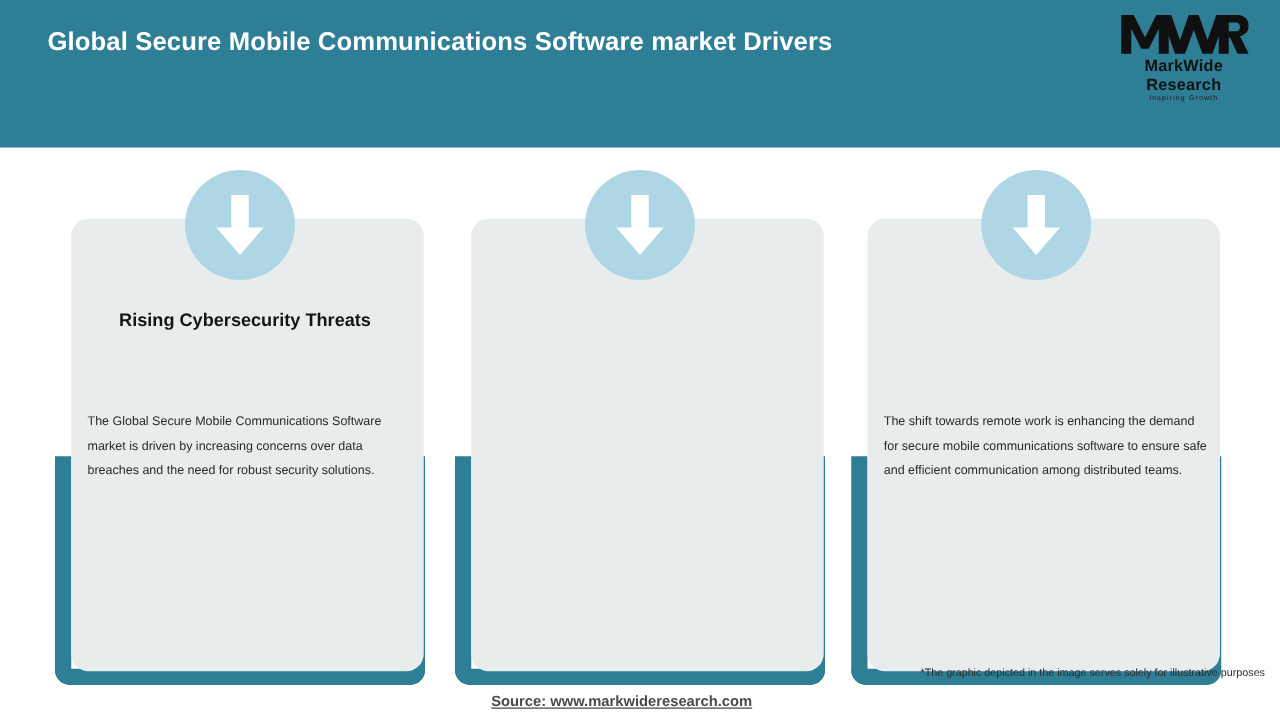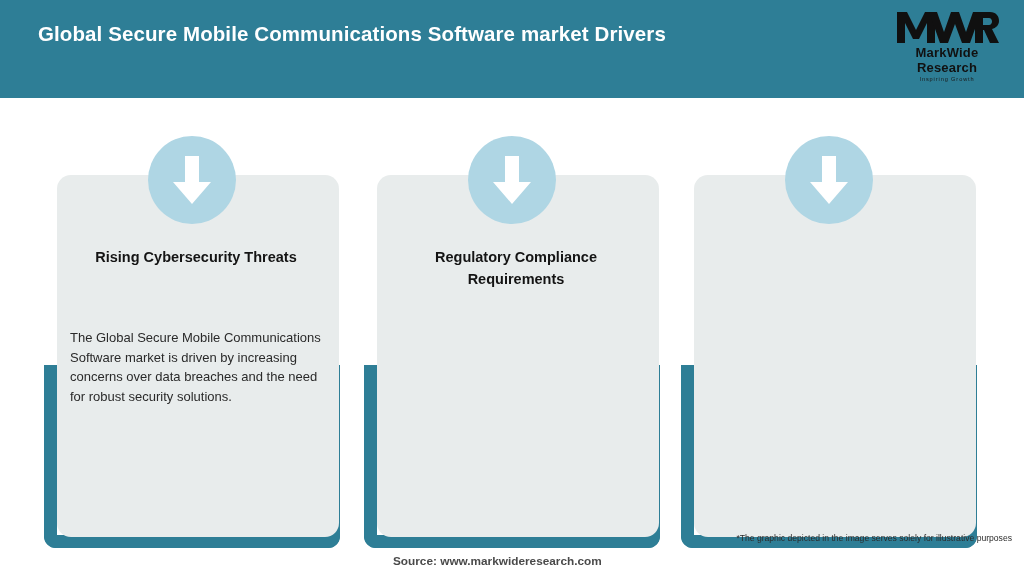--- a/index.html
+++ b/index.html
@@ -13,21 +13,21 @@
     font-family: "Liberation Sans", sans-serif;
     overflow: hidden;
     position: relative;
   }
 
   
   .header {
     position: absolute;
     left: 0; top: 0;
     width: 1024px;
-    height: 98px;
+    height: 118px;
     background: #2e7e96;
   }
   .header-title {
     position: absolute;
     left: 38px;
     top: 22px;
     font-size: 20.5px;
     font-weight: bold;
     color: #ffffff;
     letter-spacing: 0.1px;
@@ -147,34 +147,35 @@
     font-weight: bold;
     color: #141414;
     line-height: 22px;
     z-index: 2;
   }
   .card-body {
     position: absolute;
     left: 26px;
     top: 230px;
     width: 262px;
-    font-size: 13px;
+    font-size: 10px;
     color: #2a2a2a;
     line-height: 19.5px;
     z-index: 2;
   }
 
   
   .source {
     position: absolute;
     left: 393px;
     top: 554px;
     font-size: 11.8px;
     font-weight: bold;
     color: #4a4a4a;
+    text-decoration: underline;
   }
   .disclaimer {
     position: absolute;
     right: 12px;
     top: 533px;
     font-size: 8.6px;
     color: #2b2b2b;
     white-space: nowrap;
     text-align: right;
   }
@@ -226,33 +227,33 @@
       <div class="bracket-bar-l"></div>
       <div class="bracket-bar-r"></div>
       <div class="bracket-bar-b"></div>
     </div>
     <div class="panel"></div>
     <div class="icon-circle">
       <svg width="44" height="52" viewBox="0 0 44 52" aria-hidden="true">
         <polygon points="15,2 29,2 29,28 41,28 22,50 3,28 15,28" fill="#ffffff"></polygon>
       </svg>
     </div>
-    <div class="card-title">Regulatory Compliance Requirements</div>
   </div>
 
   <div class="card-wrap c2">
     <div class="bracket">
       <div class="bracket-bar-l"></div>
       <div class="bracket-bar-r"></div>
       <div class="bracket-bar-b"></div>
     </div>
     <div class="panel"></div>
     <div class="icon-circle">
       <svg width="44" height="52" viewBox="0 0 44 52" aria-hidden="true">
         <polygon points="15,2 29,2 29,28 41,28 22,50 3,28 15,28" fill="#ffffff"></polygon>
       </svg>
     </div>
+    <div class="card-body">The shift towards remote work is enhancing the demand for secure mobile communications software to ensure safe and efficient communication among distributed teams.</div>
   </div>
 
 </div>
 
 <div class="source">Source: www.markwideresearch.com</div>
 <div class="disclaimer">*The graphic depicted in the image serves solely for illustrative purposes</div>
 
 </body></html>

